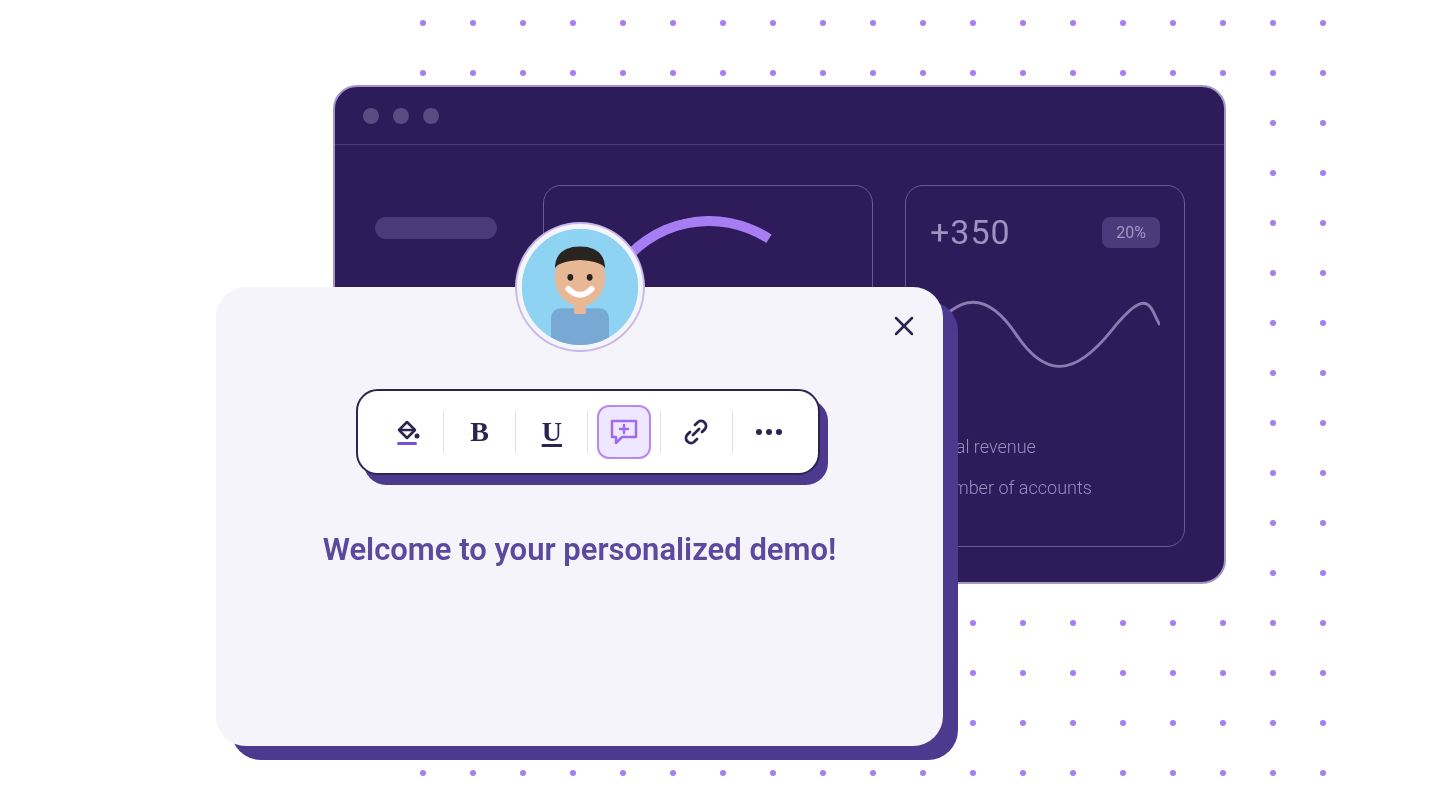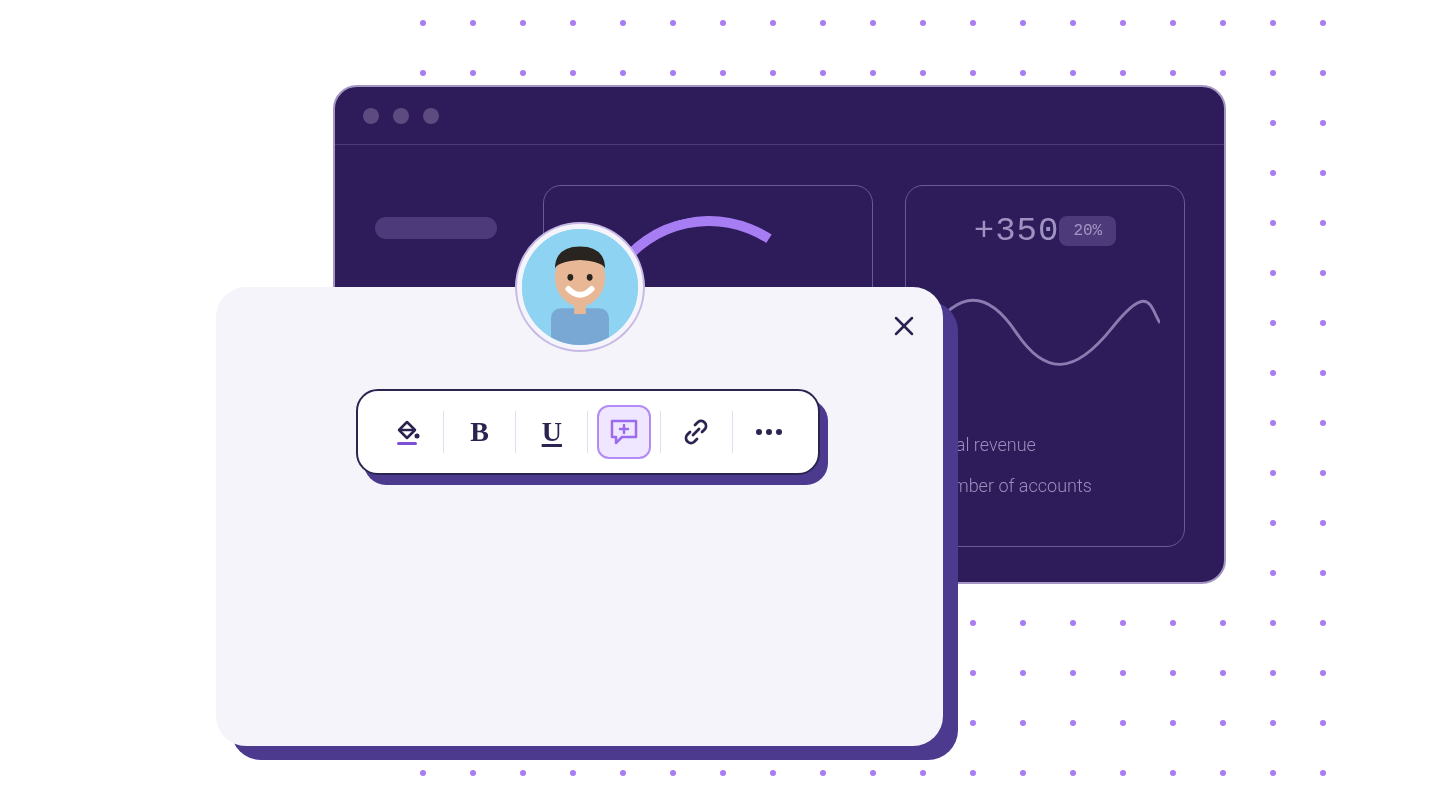--- a/index.html
+++ b/index.html
@@ -41,21 +41,21 @@
     border-radius: 50%;
     transform: rotate(-12deg);
   }
   .card-right {
     position: absolute; left: 570px; top: 40px;
     width: 280px; height: 362px;
     border: 1.5px solid #6a5a93; border-radius: 18px;
     padding: 26px 24px;
     color: #9b8ebe;
   }
-  .stat-row { display: flex; align-items: center; justify-content: center; font-family: Liberation Mono, monospace; }
+  .stat-row { display: flex; align-items: center; justify-content: space-between; }
   .stat-num { font-size: 34px; font-weight: 400; color: #9f92c2; letter-spacing: 1px; }
   .stat-badge { background: #4c3a7a; color: #a596c4; font-size: 16px; padding: 6px 14px; border-radius: 8px; }
   .spark { margin-top: 28px; width: 100%; height: 90px; }
   .legend { margin-top: 52px; font-size: 18px; line-height: 2.3; color: #9b8ebe; font-weight: 300; }
 
   
   .modal-shadow {
     position: absolute; left: 231px; top: 301px;
     width: 727px; height: 459px;
     background: #4c3a8f; border-radius: 30px;
@@ -302,13 +302,14 @@
     <div class="divider"></div>
     <div class="tool">
       <svg width="30" height="8" viewBox="0 0 30 8">
         <circle cx="5" cy="4" r="3" fill="#2b2450"></circle>
         <circle cx="15" cy="4" r="3" fill="#2b2450"></circle>
         <circle cx="25" cy="4" r="3" fill="#2b2450"></circle>
       </svg>
     </div>
   </div>
 
+  <div class="headline">Welcome to your personalized demo!</div>
 </div>
 
 </body></html>

